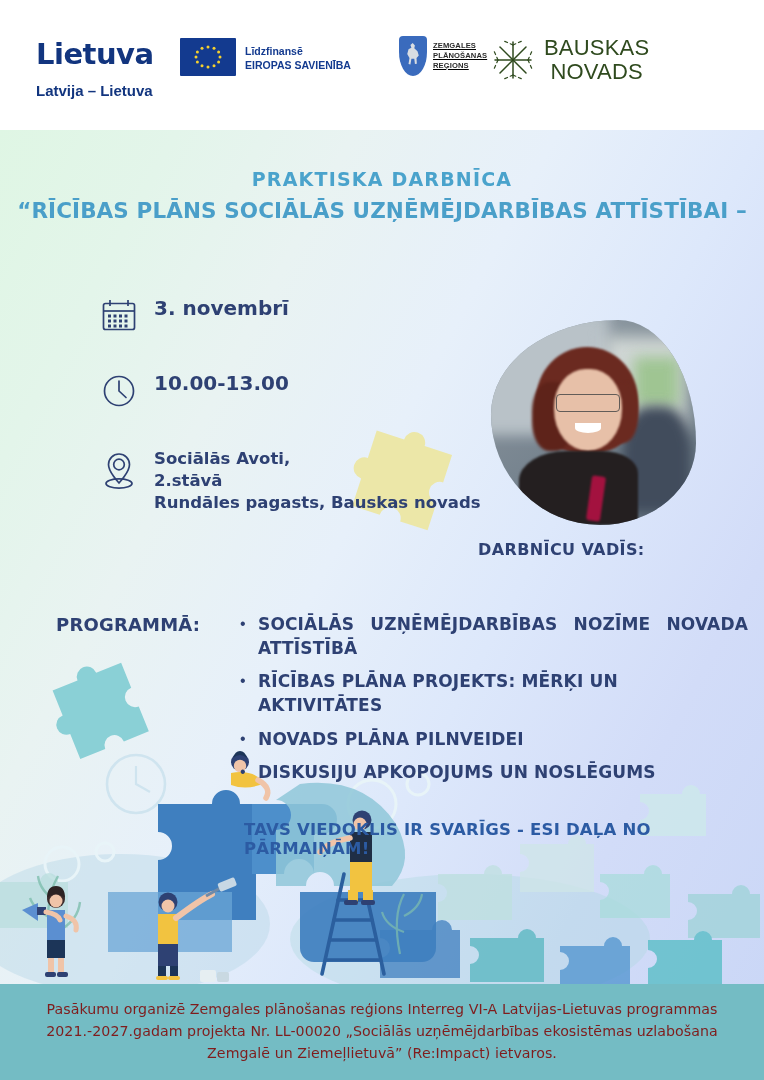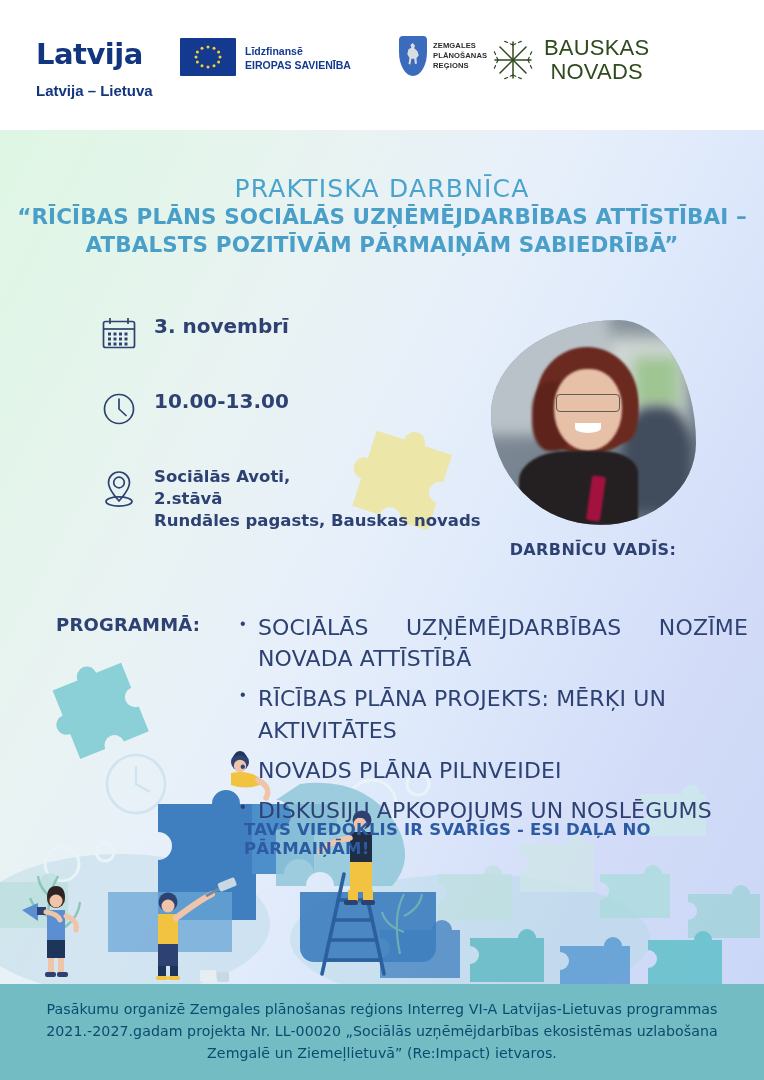--- a/index.html
+++ b/index.html
@@ -33,21 +33,21 @@
     font-weight:700; font-size:15px; color:#12357f;
   }
   .eu-flag-wrap { position:absolute; left:180px; top:38px; display:flex; align-items:center; gap:9px; }
   .eu-flag {
     width:56px; height:38px; background:#133a8f; position:relative; border-radius:1px;
   }
   .eu-text {
     font-family:"Liberation Sans", sans-serif;
     font-weight:700; font-size:10.5px; color:#133a8f; line-height:1.28; padding-top:3px;
   }
-  .zpr-block { position:absolute; left:399px; top:36px; display:flex; align-items:center; gap:6px; }
+  .zpr-block { position:absolute; left:399px; top:36px; display:flex; align-items:center; gap:6px;text-decoration:underline; }
   .zpr-shield {
     width:28px; height:40px; background:#3a6bbd;
     border-radius:4px 4px 50% 50%/4px 4px 60% 60%;
     position:relative; overflow:hidden;
   }
   .zpr-shield:after{
     content:""; position:absolute; left:6px; top:7px; width:16px; height:24px;
     background:#d9dde2;
     clip-path:polygon(48% 0,62% 10%,58% 22%,78% 34%,86% 52%,72% 62%,74% 86%,62% 88%,58% 66%,40% 66%,34% 90%,22% 88%,28% 62%,14% 46%,22% 26%,40% 20%,34% 8%);
   }
@@ -78,42 +78,43 @@
   }
 
   
   .puz { position:absolute; }
   .puz svg { display:block; }
 
   
   .title-wrap { position:absolute; left:0; top:38px; width:764px; text-align:center; z-index:12; }
   .title-line1 {
     font-family:"DejaVu Sans", sans-serif;
-    font-size:25px; font-weight:400; letter-spacing:1.2px; color:#4aa3cc;margin-top:6px;
+    font-size:19px; font-weight:700; letter-spacing:1.2px; color:#4aa3cc;
   }
   .title-main {
+    margin-top:7px;
     font-family:"DejaVu Sans", sans-serif;
     font-size:21.5px; font-weight:700; letter-spacing:0.1px; color:#4a9fc9;
     line-height:1.30;
   }
 
   
   .info { position:absolute; left:100px; top:165px; z-index:12; }
-  .info-row { display:flex; align-items:flex-start;margin-top:18px; }
+  .info-row { display:flex; align-items:flex-start; }
   .info-ico { width:54px; flex:0 0 54px; padding-top:2px; }
   .info-text {
     font-family:"DejaVu Sans", sans-serif;
     font-weight:700; font-size:20px; color:#2e4173; line-height:1.33;
   }
   .r1 { margin-bottom:31px; }
   .r2 { margin-bottom:34px; }
   .info-text.small { font-size:16.5px; }
 
   
-  .speaker { position:absolute; left:478px; top:190px; width:230px; z-index:14; text-align:center; }
+  .speaker { position:absolute; left:478px; top:190px; width:230px; z-index:14; }
   .photo-blob {
     width:205px; height:205px; margin:0 auto;
     border-radius:62% 38% 47% 53%/46% 60% 40% 54%;
     overflow:hidden; position:relative;
     background:linear-gradient(150deg,#9aa6ae 0%,#7f8b95 35%,#6f7d89 70%,#5f6d7a 100%);
   }
   .ph-bg1{position:absolute;left:-6%;top:-4%;width:64%;height:60%;background:#b9c2c8;filter:blur(7px);}
   .ph-bg2{position:absolute;right:4%;top:8%;width:40%;height:48%;background:#cfd6d4;filter:blur(8px);}
   .ph-bg3{position:absolute;right:8%;top:18%;width:22%;height:24%;background:#8fbf7d;filter:blur(7px);opacity:.75;}
   .ph-bg4{position:absolute;right:2%;bottom:6%;width:34%;height:52%;background:#414c5c;filter:blur(6px);border-radius:40% 40% 10% 10%;}
@@ -144,21 +145,21 @@
     font-weight:700; font-size:18px; color:#2e4173; letter-spacing:0.2px;
     flex:0 0 148px; padding-top:2px;
   }
   .prog-list { flex:1; }
   .prog-item {
     display:flex; align-items:flex-start; margin-bottom:9px;
   }
   .prog-bullet { flex:0 0 18px; color:#2e4173; font-size:16px; line-height:1.45; }
   .prog-text {
     font-family:"DejaVu Sans", sans-serif;
-    font-weight:400; font-size:22px; color:#2e4173; line-height:1.42;
+    font-weight:700; font-size:17px; color:#2e4173; line-height:1.42;
     letter-spacing:0.15px;
   }
   .prog-text.justify { text-align:justify; width:490px; }
 
   
   .illu { position:absolute; left:0; bottom:96px; width:764px; height:260px; overflow:hidden; }
 
   .tagline {
     position:absolute; left:244px; top:690px; z-index:22;
     font-family:"DejaVu Sans", sans-serif;
@@ -166,33 +167,33 @@
   }
 
   
   .footer {
     position:absolute; left:0; top:984px; width:764px; height:96px;
     background:#74bcc4; z-index:30;
     display:flex; align-items:center; justify-content:center;
   }
   .footer-text {
     font-family:"DejaVu Sans", sans-serif;
-    font-weight:400; font-size:14.2px; color:#0c4a6e; line-height:1.54;
+    font-weight:400; font-size:14.2px; color:#7f1d1d; line-height:1.54;
     text-align:center; width:700px; letter-spacing:0.05px;
   }
 </style>
 </head>
 <body>
 
 <div class="poster">
 
   <div class="logo-band">
 
     <div class="interreg-block">
-      <div class="interreg-word">Latvija</div>
+      <div class="interreg-word">Lietuva</div>
       <div class="interreg-sub">Latvija – Lietuva</div>
     </div>
 
     <div class="eu-flag-wrap">
       <div class="eu-flag">
         <svg width="56" height="38" viewBox="0 0 56 38" aria-hidden="true">
           <g fill="#f6d12e">
             <circle cx="28" cy="9" r="1.5"></circle>
             <circle cx="34" cy="10.3" r="1.5"></circle>
             <circle cx="38.6" cy="14" r="1.5"></circle>
@@ -262,21 +263,20 @@
     <div class="puz" style="left:52px; top:528px; transform:rotate(-22deg);">
       <svg width="112" height="112" viewBox="0 0 100 100">
         <path fill="#8ad0d6" d="M12,12 h24 a9,9 0 1 1 18,0 h24 v24 a9,9 0 1 0 0,18 v24 h-24 a9,9 0 1 0 -18,0 h-24 v-24 a9,9 0 1 1 0,-18 z"></path>
       </svg>
     </div>
 
     <div class="title-wrap">
       <div class="title-line1">PRAKTISKA DARBNĪCA</div>
       <div class="title-main">
         <div>“RĪCĪBAS PLĀNS SOCIĀLĀS UZŅĒMĒJDARBĪBAS ATTĪSTĪBAI –</div>
-        <div>ATBALSTS POZITĪVĀM PĀRMAIŅĀM SABIEDRĪBĀ”</div>
       </div>
     </div>
 
     <div class="info">
 
       <div class="info-row r1">
         <div class="info-ico">
           <svg width="38" height="38" viewBox="0 0 38 38" fill="none" stroke="#2e4173" stroke-width="1.7">
             <rect x="3.5" y="6.5" width="31" height="26" rx="2"></rect>
             <line x1="3.5" y1="14" x2="34.5" y2="14"></line>

